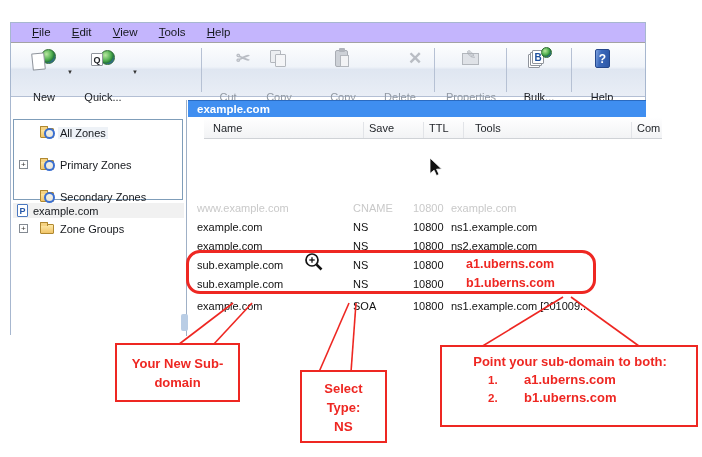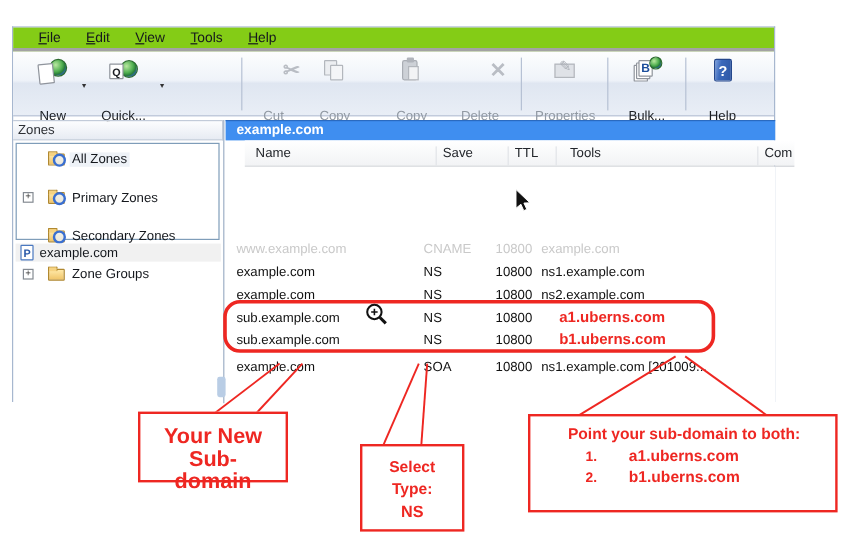--- a/index.html
+++ b/index.html
@@ -10,22 +10,22 @@
   }
   *{box-sizing:border-box;margin:0;padding:0}
   body{background:#fff;font-family:"Liberation Sans",sans-serif}
   .stage{position:relative;width:702px;height:457px;background:#fff;overflow:hidden}
 
   
   .window{position:absolute;left:10px;top:22px;width:636px;height:313px;
     background:#fff;border:1px solid #a7b7cf;border-bottom:none}
 
   
-  .menubar{position:absolute;left:0;top:0;width:100%;height:20px;background:#84cc16;
-    border-bottom:3px solid #a3a3a3;padding-left:12px;font-size:11.5px;color:#15181d}
+  .menubar{position:absolute;left:0;top:0;width:100%;height:20px;background:#c4b5fd;
+    border-bottom:1px solid #a3a3a3;padding-left:12px;font-size:11.5px;color:#15181d}
   .menu-item{display:inline-block;padding:3px 9px 0 9px;cursor:default}
   .menu-item::first-letter{text-decoration:underline}
 
   
   .toolbar{position:absolute;left:0;top:20px;width:100%;height:54px;
     background:linear-gradient(#fdfefe 0%,#eff3f9 45%,#dfe6f1 50%,#e9eef6 100%);
     border-bottom:1px solid #b3bfd4}
   .tsep{position:absolute;top:5px;height:44px;width:1px;background:#b6c1d4}
   .tbtn{position:absolute;top:4px;height:46px;text-align:center}
   .tlabel{font-size:11px;color:#1a1d22;margin-top:18px;white-space:nowrap}
@@ -107,21 +107,21 @@
   .rrow.faded{color:var(--faded-row-gray)}
   .red-data{color:var(--annotation-red);font-weight:bold;font-size:12.5px;left:277px !important;top:-1px !important}
 
   
   .ann{position:absolute;left:0;top:0;width:702px;height:457px;pointer-events:none}
   .ann svg{position:absolute;left:0;top:0}
   .oval{position:absolute;left:186px;top:250px;width:410px;height:44px;border:3px solid var(--annotation-red);
     border-radius:14px}
   .callout{position:absolute;background:#fff;border:2px solid var(--annotation-red);
     color:var(--annotation-red);text-align:center}
-  .co-1{left:115px;top:343px;width:125px;height:59px;font-size:18px;font-weight:bold;line-height:19px;padding-top:9px}
+  .co-1{left:115px;top:343px;width:125px;height:59px;font-size:13px;font-weight:bold;line-height:19px;padding-top:9px}
   .co-2{left:300px;top:370px;width:87px;height:73px;font-size:13px;font-weight:600;line-height:19px;padding-top:7px}
   .co-2 .ns{font-weight:800;font-size:13.5px}
   .co-3{left:440px;top:345px;width:258px;height:82px;text-align:left;padding:7px 6px 0 8px}
   .co-3 .t{font-size:13px;font-weight:bold;text-align:center}
   .co-3 .item{display:flex;align-items:baseline;padding-left:38px;margin-top:3px}
   .co-3 .num{width:20px;font-size:11.5px;font-weight:600}
   .co-3 .val{font-size:13px;font-weight:bold;margin-left:16px}
   .mag{position:absolute;left:303px;top:251px}
   .cursor{position:absolute;left:428px;top:157px}
 </style>
@@ -213,21 +213,20 @@
       <div class="tsep" style="left:560px"></div>
 
       <div class="tbtn" style="left:569px;width:44px">
         <div class="ic icon-help">
             <span class="book">?</span>
           </div>
         <div class="tlabel">Help</div>
       </div>
     </div>
 
-    <div class="zones-hdr">Zones</div>
     <div class="side-border"></div>
 
     <div class="tree-box">
       <div class="tree-row sel" style="top:5px">
         <span class="folder zoomed"></span>
         <span class="lbl">All Zones</span>
       </div>
       <div class="tree-row" style="top:21px">
         <span class="expand-box">+</span>
         <span class="folder zoomed"></span>

